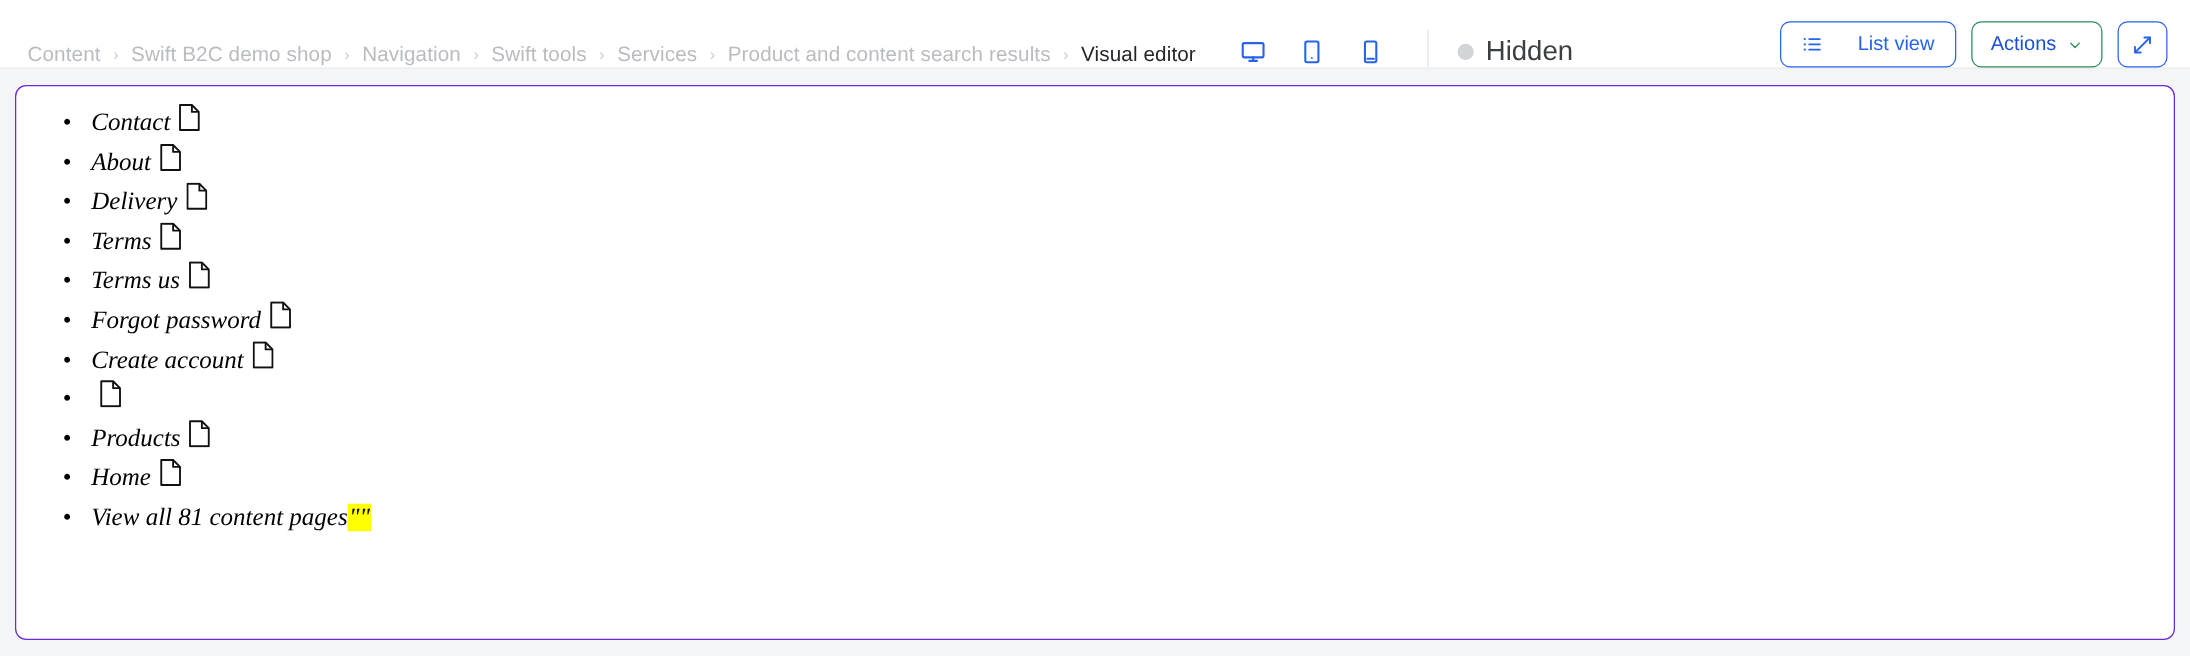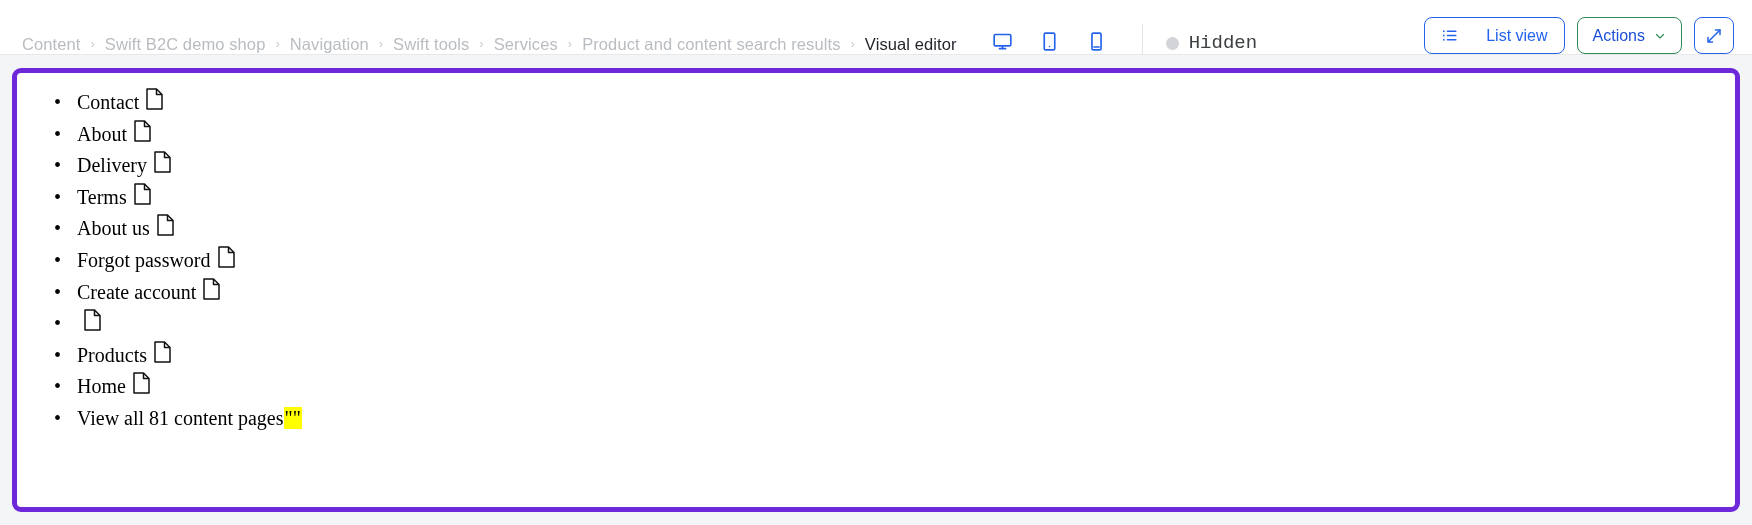--- a/index.html
+++ b/index.html
@@ -80,23 +80,22 @@
     margin-left: 23px;
     flex: 0 0 auto;
   }
   .status-dot {
     width: 13px; height: 13px;
     border-radius: 50%;
     background: #d2d4d7;
     flex: 0 0 auto;
   }
   .status-label {
-    font-size: 19px;
+    font-size: 22px;
     color: #3c4043;
-    font-family: Liberation Mono, monospace;
   }
 
   
   .right-actions {
     margin-left: auto;
     display: flex;
     align-items: center;
     gap: 12px;
     flex: 0 0 auto;
     padding-right: 6px;
@@ -140,24 +139,25 @@
   .page-body {
     width: 1752px;
     height: 470px;
     background: #f4f5f6;
     padding: 13px 12px 13px 12px;
   }
   .card {
     width: 100%;
     height: 100%;
     background: #ffffff;
-    border: 5px solid #6d28d9;
+    border: 1px solid #6d28d9;
     border-radius: 9px;
     padding: 14px 20px 20px 20px;
     overflow: hidden;
+    font-style: italic;
   }
 
   
   ul.content-list {
     margin: 0;
     padding: 0 0 0 40px;
     list-style: none;
     font-family: "Liberation Serif", serif;
   }
   ul.content-list > li {
@@ -303,21 +303,21 @@
       </li>
 
       <li>
         <span class="li-label">Terms</span><span class="page-glyph"><svg width="17" height="22" viewBox="0 0 17 22" fill="#fff" stroke="#111" stroke-width="1.5" stroke-linejoin="round">
               <path d="M1 1h9.5L16 6.5V21H1z"></path>
               <path d="M10.5 1v5.5H16" fill="none"></path>
             </svg></span>
       </li>
 
       <li>
-        <span class="li-label">About us</span><span class="page-glyph"><svg width="17" height="22" viewBox="0 0 17 22" fill="#fff" stroke="#111" stroke-width="1.5" stroke-linejoin="round">
+        <span class="li-label">Terms us</span><span class="page-glyph"><svg width="17" height="22" viewBox="0 0 17 22" fill="#fff" stroke="#111" stroke-width="1.5" stroke-linejoin="round">
               <path d="M1 1h9.5L16 6.5V21H1z"></path>
               <path d="M10.5 1v5.5H16" fill="none"></path>
             </svg></span>
       </li>
 
       <li>
         <span class="li-label">Forgot password</span><span class="page-glyph"><svg width="17" height="22" viewBox="0 0 17 22" fill="#fff" stroke="#111" stroke-width="1.5" stroke-linejoin="round">
               <path d="M1 1h9.5L16 6.5V21H1z"></path>
               <path d="M10.5 1v5.5H16" fill="none"></path>
             </svg></span>

